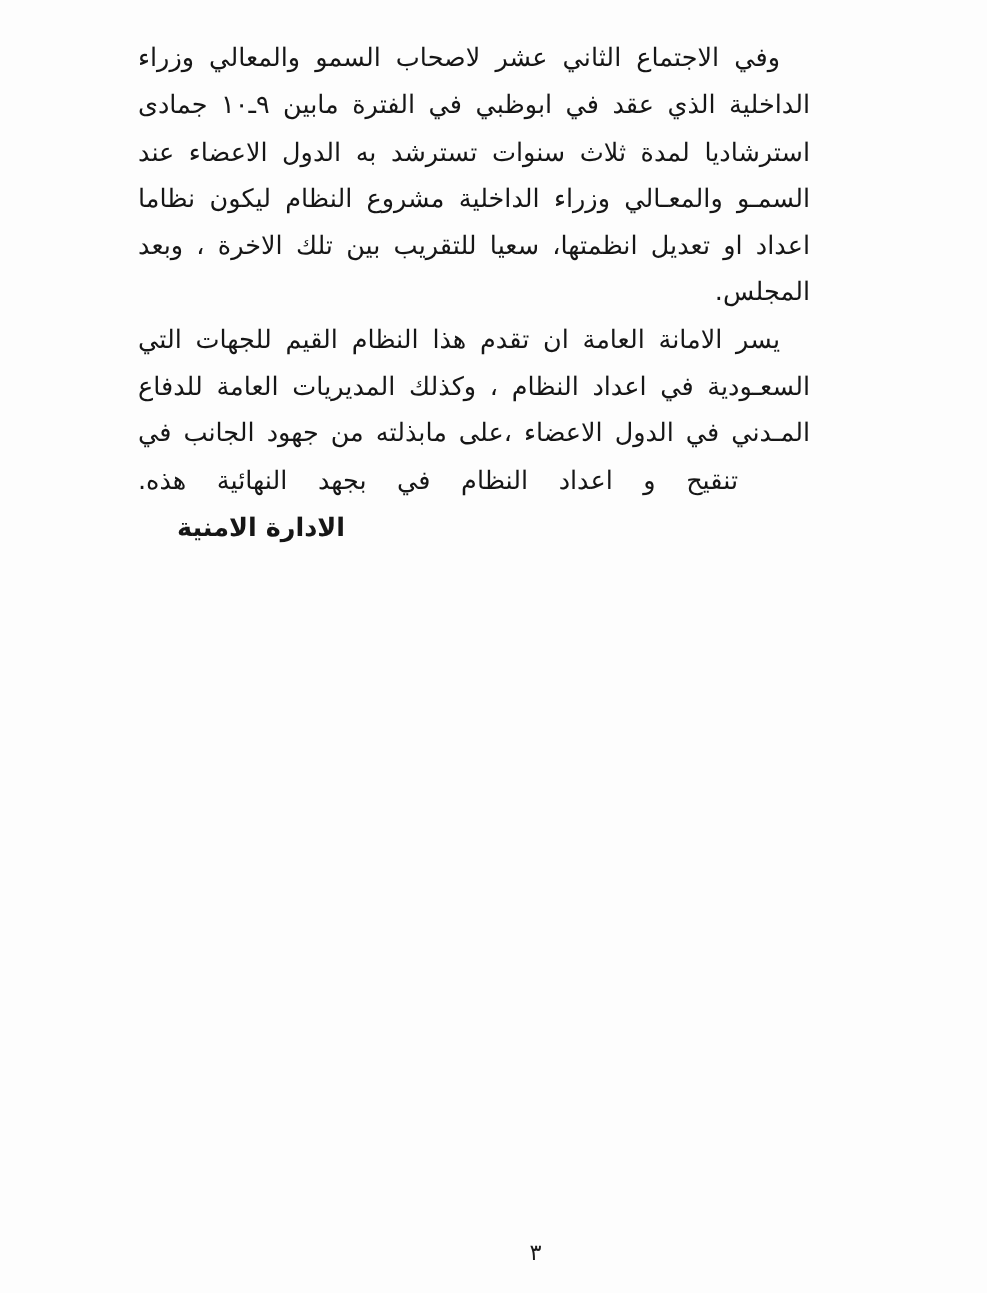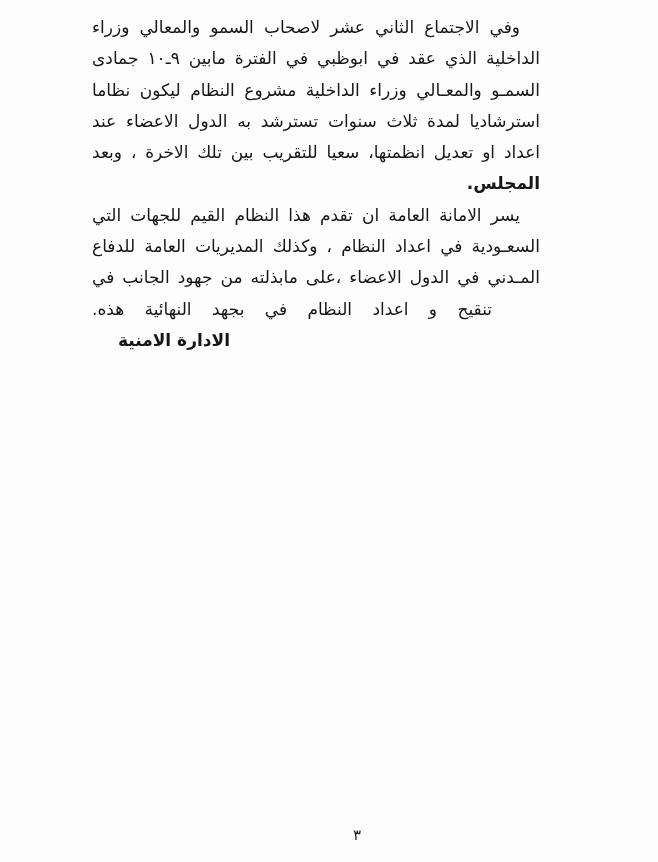--- a/index.html
+++ b/index.html
@@ -10,36 +10,35 @@
     overflow: hidden;
     position: relative;
     font-family: "DejaVu Sans", sans-serif;
   }
   .page {
     position: absolute;
     inset: 0;
   }
   .text-block {
     position: absolute;
-    top: 12px;
+    top: 24px;
     left: 92px;
     right: 118px;
     direction: rtl;
     font-size: 17px;
     line-height: 31.3px;
     color: #161616;
   }
   .line {
     text-align: justify;
     text-align-last: justify;
   }
   .line.para-end {
     text-align: right;
     text-align-last: right;
-    font-weight: bold;
   }
   .line.indent {
     padding-right: 20px;
   }
   .line.indent-far {
     padding-right: 48px;
   }
   .signature {
     font-weight: bold;
     text-align: center;
@@ -60,22 +59,22 @@
 </head>
 <body style="background: rgb(253, 253, 253);">
 
 <div class="page">
 
   <div class="text-block" style="color: rgb(22, 22, 22);">
 
     <div class="para">
       <div class="line indent">وفي الاجتماع الثاني عشر لاصحاب السمو والمعالي وزراء</div>
       <div class="line">الداخلية الذي عقد في ابوظبي في الفترة مابين ٩ـ١٠ جمادى</div>
+      <div class="line">استرشاديا لمدة ثلاث سنوات تسترشد به الدول الاعضاء عند</div>
       <div class="line">السمـو والمعـالي وزراء الداخلية مشروع النظام ليكون نظاما</div>
-      <div class="line">استرشاديا لمدة ثلاث سنوات تسترشد به الدول الاعضاء عند</div>
       <div class="line">اعداد او تعديل انظمتها، سعيا للتقريب بين تلك الاخرة ، وبعد</div>
       <div class="line para-end">المجلس.</div>
     </div>
 
     <div class="para">
       <div class="line indent">يسر الامانة العامة ان تقدم هذا النظام القيم للجهات التي</div>
       <div class="line">السعـودية في اعداد النظام ، وكذلك المديريات العامة للدفاع</div>
       <div class="line">المـدني في الدول الاعضاء ،على مابذلته من جهود الجانب في</div>
       <div class="line indent-far">تنقيح و اعداد النظام في بجهد النهائية هذه.</div>
     </div>

